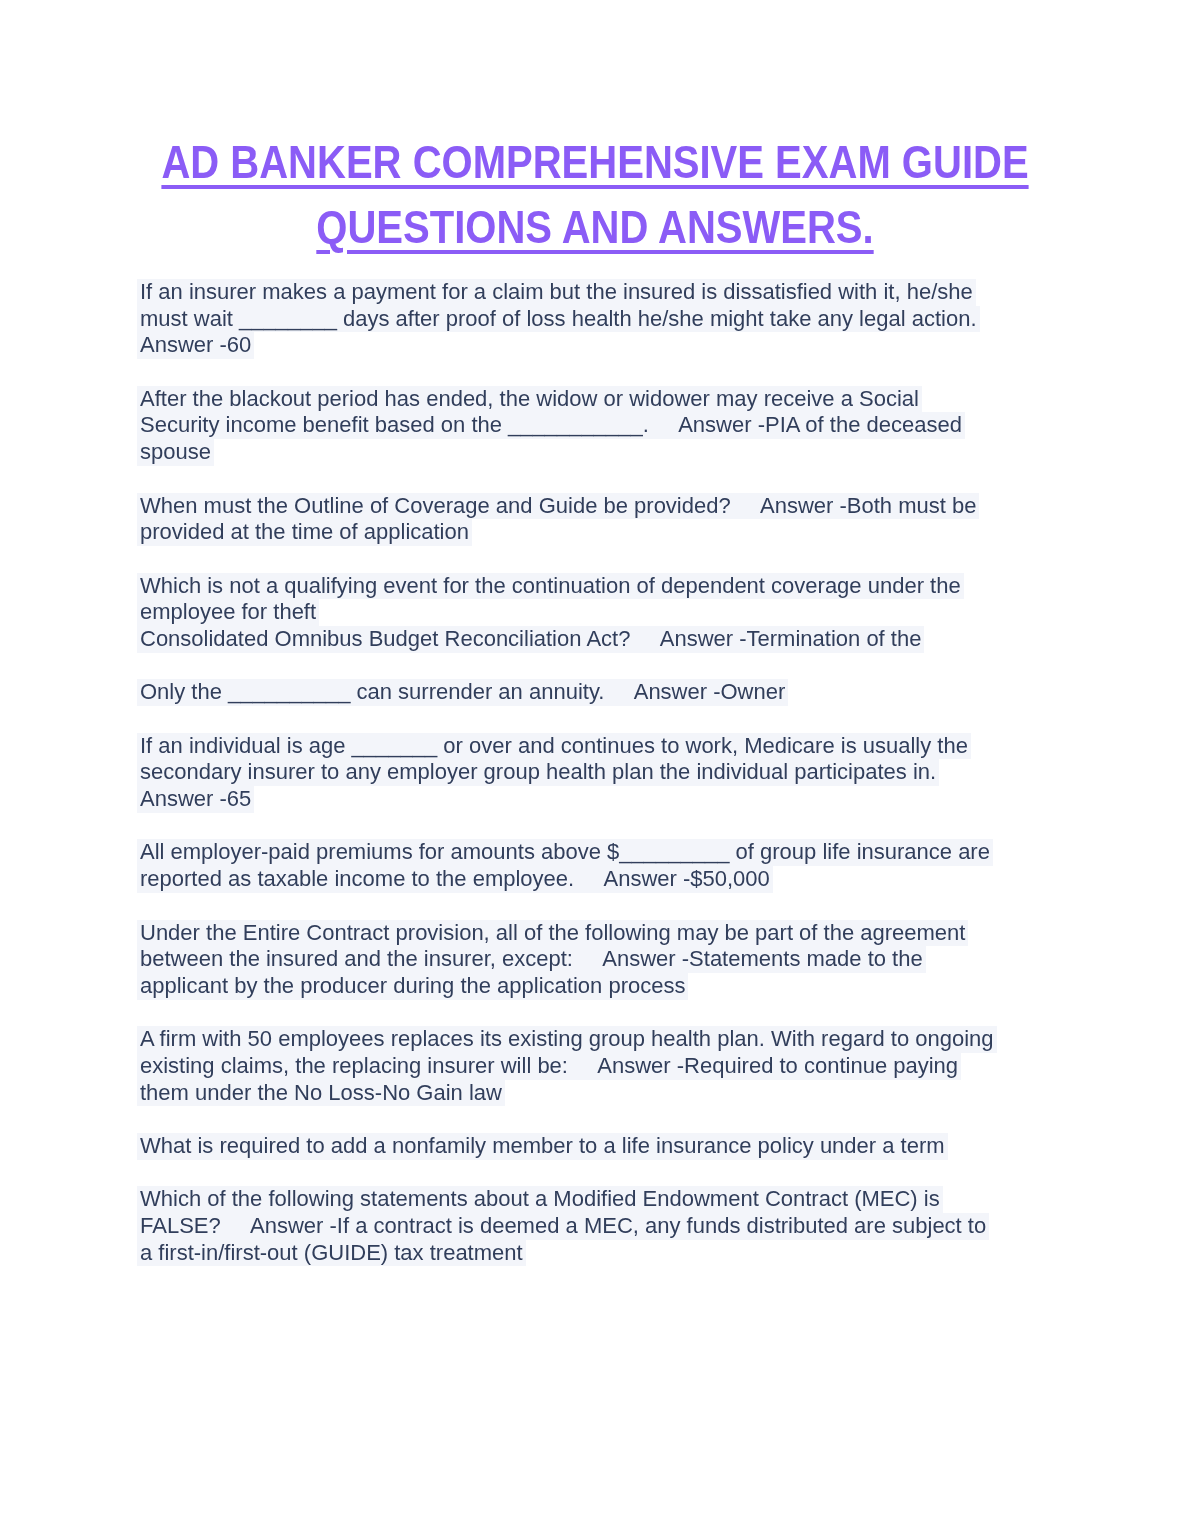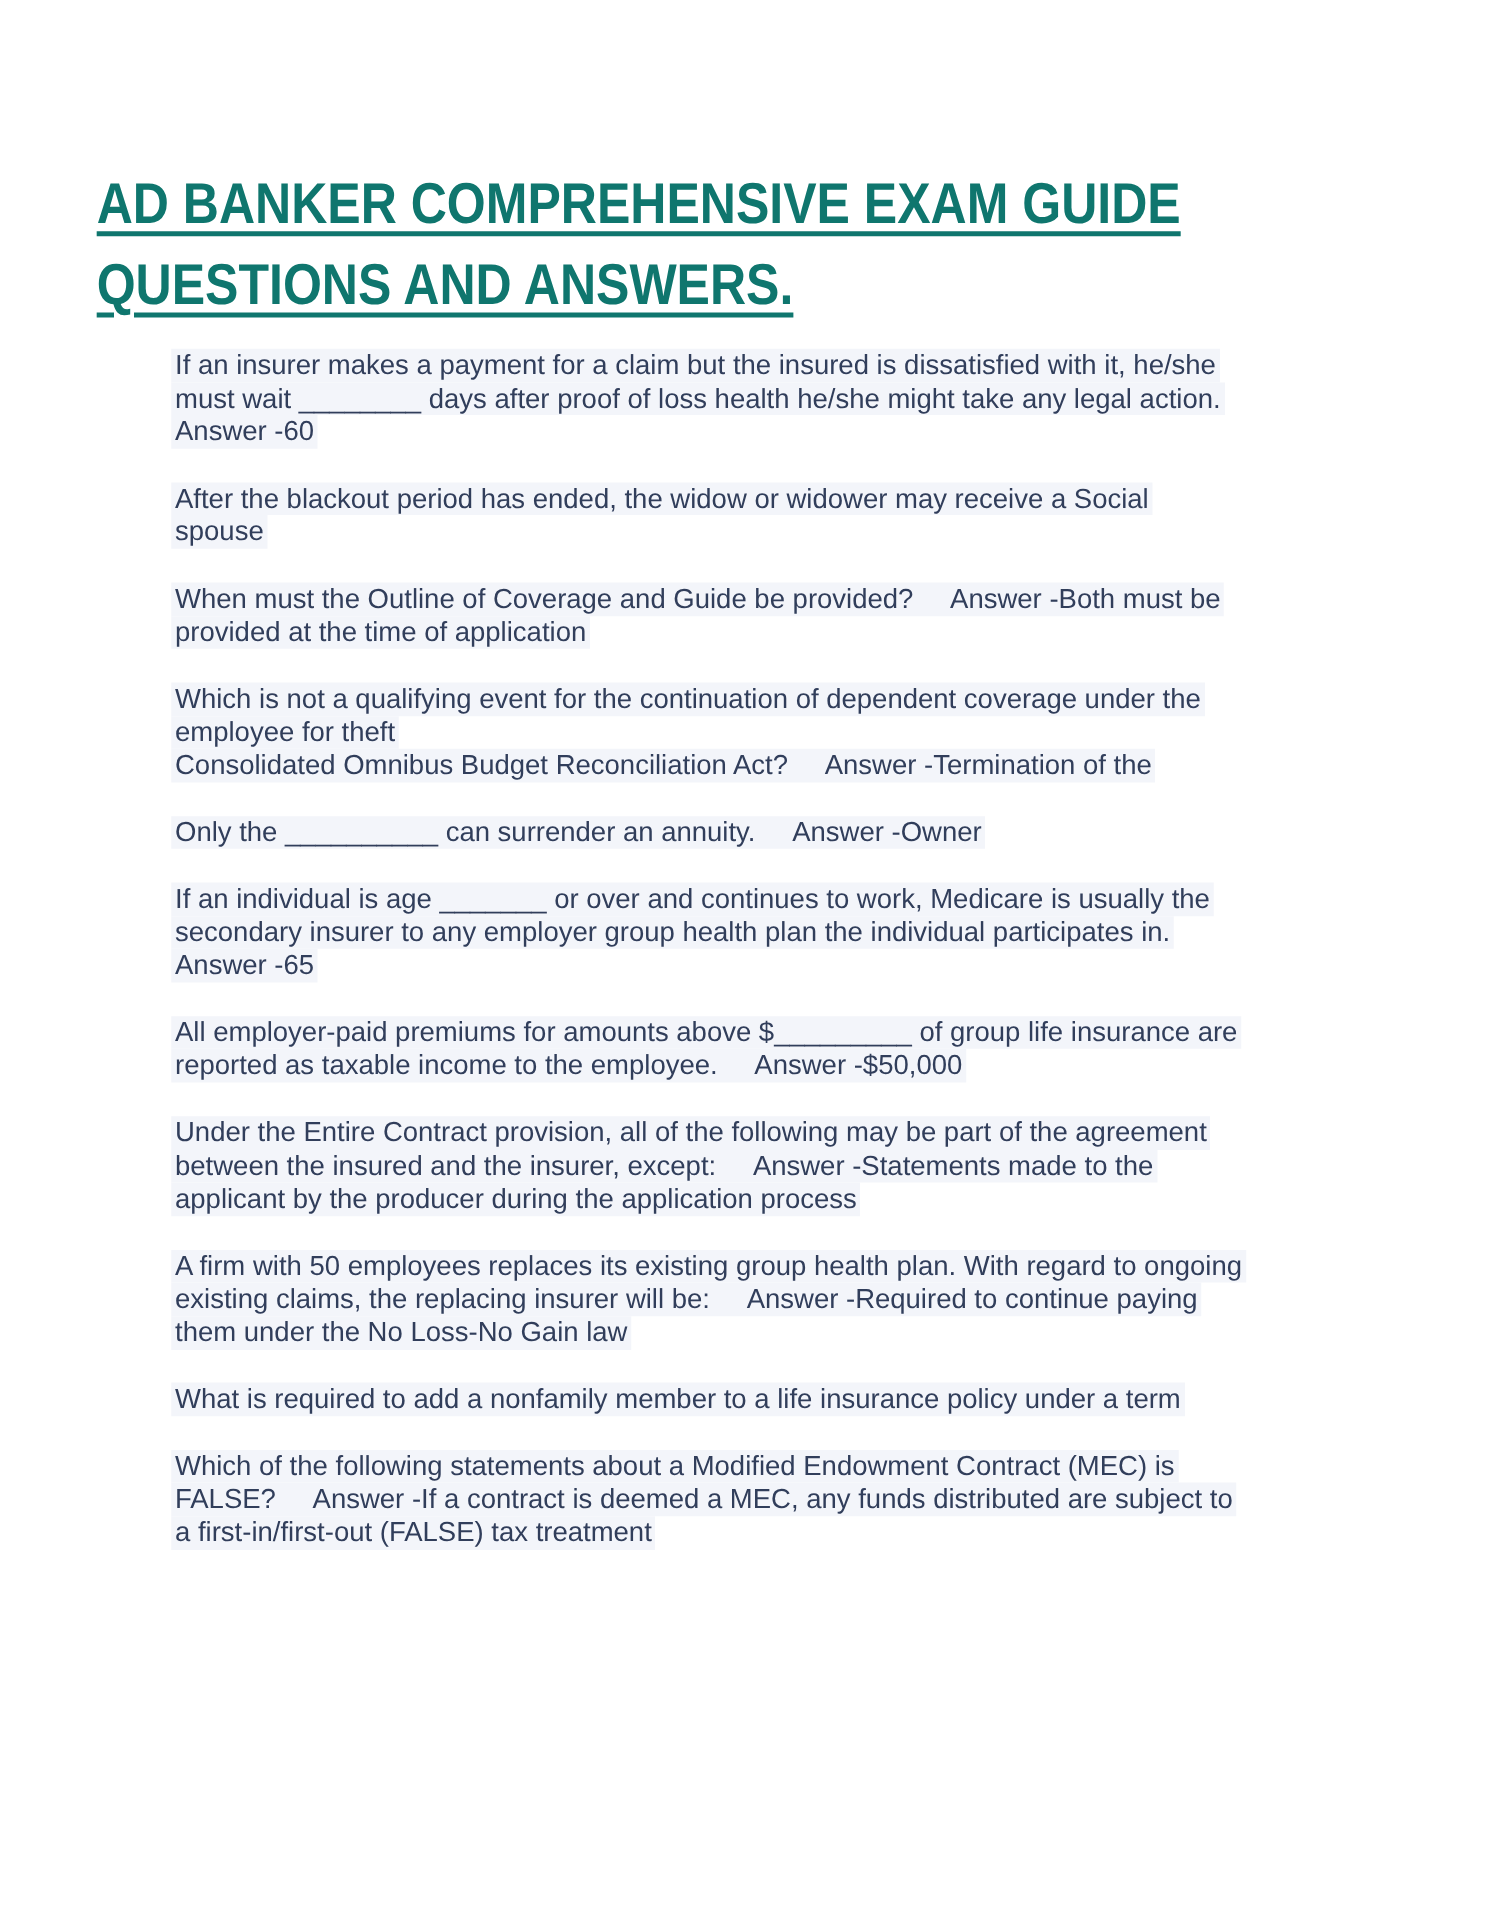--- a/index.html
+++ b/index.html
@@ -12,22 +12,22 @@
     width: 1190px;
     height: 1540px;
     margin: 0 auto;
     background: #ffffff;
     overflow: hidden;
     font-family: "Liberation Sans", "DejaVu Sans", sans-serif;
   }
   .title {
     margin: 0;
     padding-top: 130px;
-    text-align: left;
-    color: #0f766e;
+    text-align: center;
+    color: #8b5cf6;
   }
   .title-line {
     display: block;
     font-size: 46px;
     font-weight: bold;
     line-height: 65px;
     letter-spacing: 0px;
     text-decoration: underline;
     text-decoration-thickness: 4px;
     text-underline-offset: 7px;
@@ -70,20 +70,21 @@
     <span class="title-line">QUESTIONS AND ANSWERS.</span>
   </h1>
   <div class="content" id="qa-list">
       <div class="para">
         <div class="line"><span class="hl">If an insurer makes a payment for a claim but the insured is dissatisfied with it, he/she</span></div>
         <div class="line"><span class="hl">must wait ________ days after proof of loss health he/she might take any legal action.</span></div>
         <div class="line"><span class="hl">Answer -60</span></div>
       </div>
       <div class="para">
         <div class="line"><span class="hl">After the blackout period has ended, the widow or widower may receive a Social</span></div>
+        <div class="line"><span class="hl">Security income benefit based on the ___________.     Answer -PIA of the deceased</span></div>
         <div class="line"><span class="hl">spouse</span></div>
       </div>
       <div class="para">
         <div class="line"><span class="hl">When must the Outline of Coverage and Guide be provided?     Answer -Both must be</span></div>
         <div class="line"><span class="hl">provided at the time of application</span></div>
       </div>
       <div class="para">
         <div class="line"><span class="hl">Which is not a qualifying event for the continuation of dependent coverage under the</span></div>
         <div class="line"><span class="hl">employee for theft</span></div>
         <div class="line"><span class="hl">Consolidated Omnibus Budget Reconciliation Act?     Answer -Termination of the</span></div>
@@ -109,16 +110,16 @@
         <div class="line"><span class="hl">A firm with 50 employees replaces its existing group health plan. With regard to ongoing</span></div>
         <div class="line"><span class="hl">existing claims, the replacing insurer will be:     Answer -Required to continue paying</span></div>
         <div class="line"><span class="hl">them under the No Loss-No Gain law</span></div>
       </div>
       <div class="para">
         <div class="line"><span class="hl">What is required to add a nonfamily member to a life insurance policy under a term</span></div>
       </div>
       <div class="para">
         <div class="line"><span class="hl">Which of the following statements about a Modified Endowment Contract (MEC) is</span></div>
         <div class="line"><span class="hl">FALSE?     Answer -If a contract is deemed a MEC, any funds distributed are subject to</span></div>
-        <div class="line"><span class="hl">a first-in/first-out (FALSE) tax treatment</span></div>
+        <div class="line"><span class="hl">a first-in/first-out (GUIDE) tax treatment</span></div>
       </div>
     </div>
 </div>
 
 </body></html>

